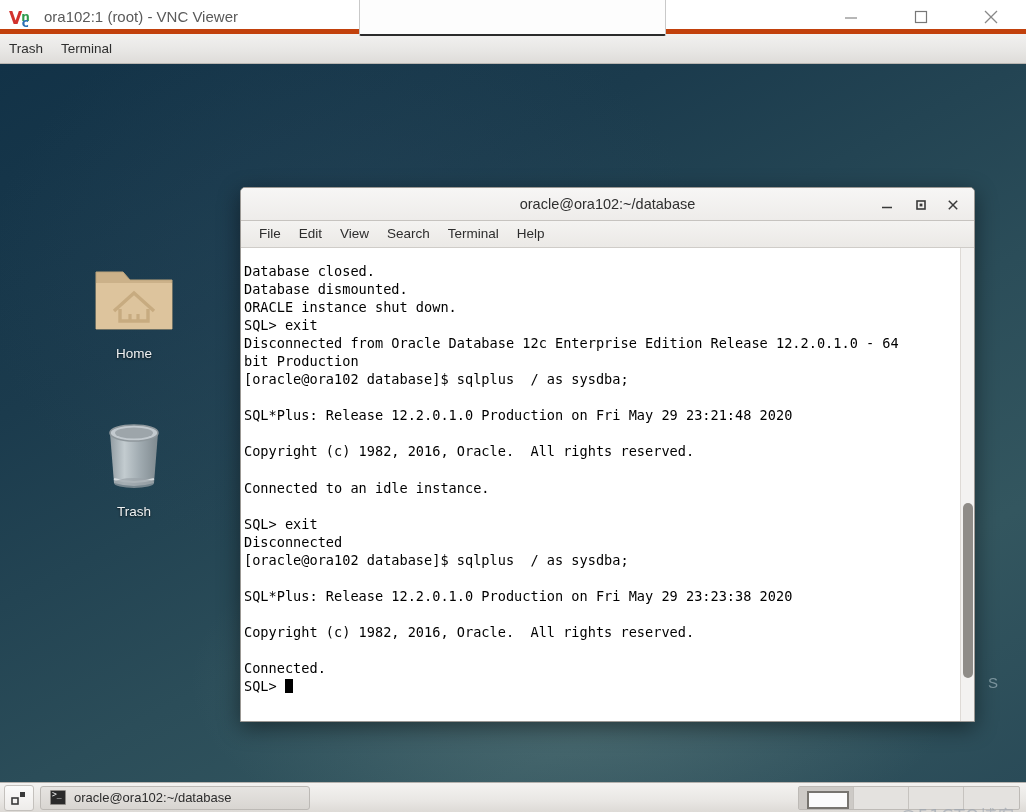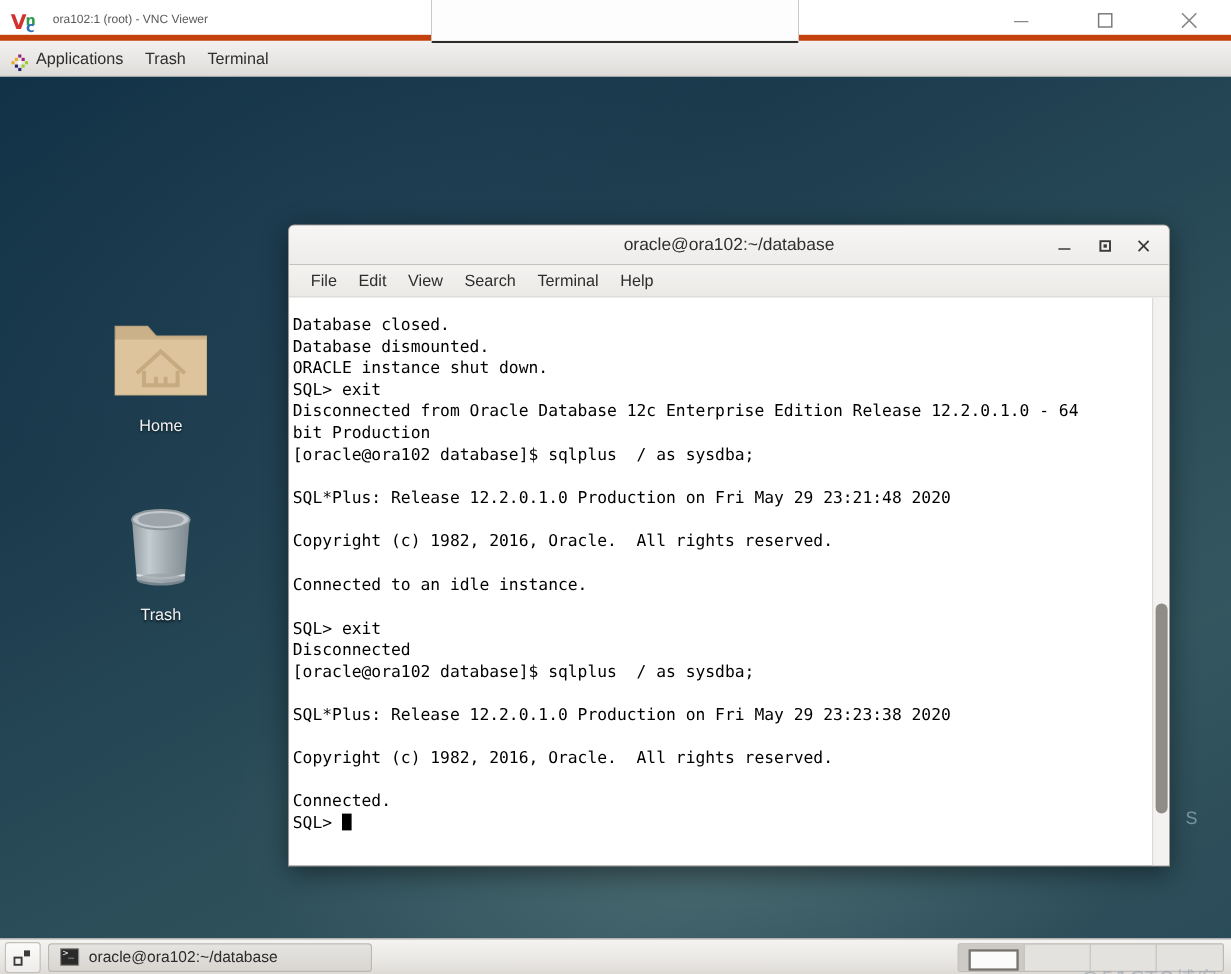--- a/index.html
+++ b/index.html
@@ -28,21 +28,21 @@
     font-family: "DejaVu Sans", sans-serif;
     font-weight: bold; font-size: 17px;
     letter-spacing: -1px;
     line-height: 22px;
   }
   #vnc-logo .v { color: #d2322d; }
   #vnc-logo .n { color: #2e9c4c; font-size: 12px; vertical-align: 3px;}
   #vnc-logo .c { color: #2a6fb5; font-size: 12px; vertical-align: -3px; margin-left:-7px;}
   #vnc-title-text {
     position: absolute; left: 44px; top: 4px;
-    font-size: 10px; color: #5a5a5a;
+    font-size: 15px; color: #5a5a5a;
     line-height: 26px;
     white-space: nowrap;
   }
   .vnc-ctrl {
     position: absolute; top: 0; width: 46px; height: 34px;
     cursor: default;
   }
   .vnc-ctrl svg { position:absolute; left:50%; top:50%; transform: translate(-50%,-50%); }
   #vnc-min { left: 828px; }
   #vnc-max { left: 898px; }
@@ -280,36 +280,20 @@
         <line x1="14" y1="2" x2="2" y2="14" stroke="#888" stroke-width="1.3"></line>
       </svg>
     </div>
   </div>
 
   <div id="vnc-toolbar-tab"></div>
 
   <div id="remote-desktop">
 
     <div id="gnome-panel">
-      <div class="panel-menu">
-        <span id="centos-logo-icon">
-          <svg width="15" height="15" viewBox="0 0 15 15">
-            <rect x="6.2" y="0.4" width="2.6" height="2.6" fill="#932279"></rect>
-            <rect x="9" y="3.2" width="2.6" height="2.6" fill="#932279"></rect>
-            <rect x="3.4" y="3.2" width="2.6" height="2.6" fill="#efa724"></rect>
-            <rect x="0.6" y="6" width="2.6" height="2.6" fill="#efa724"></rect>
-            <rect x="6.2" y="6" width="2.6" height="2.6" fill="#ffffff"></rect>
-            <rect x="11.8" y="6" width="2.6" height="2.6" fill="#9ccd2a"></rect>
-            <rect x="9" y="8.8" width="2.6" height="2.6" fill="#9ccd2a"></rect>
-            <rect x="3.4" y="8.8" width="2.6" height="2.6" fill="#262577"></rect>
-            <rect x="6.2" y="11.6" width="2.6" height="2.6" fill="#262577"></rect>
-          </svg>
-        </span>
-        <span>Applications</span>
-      </div>
       <div class="panel-menu">
         <span>Trash</span>
       </div>
       <div class="panel-menu">
         <span>Terminal</span>
       </div>
 
     </div>
 
     <div id="wallpaper">

